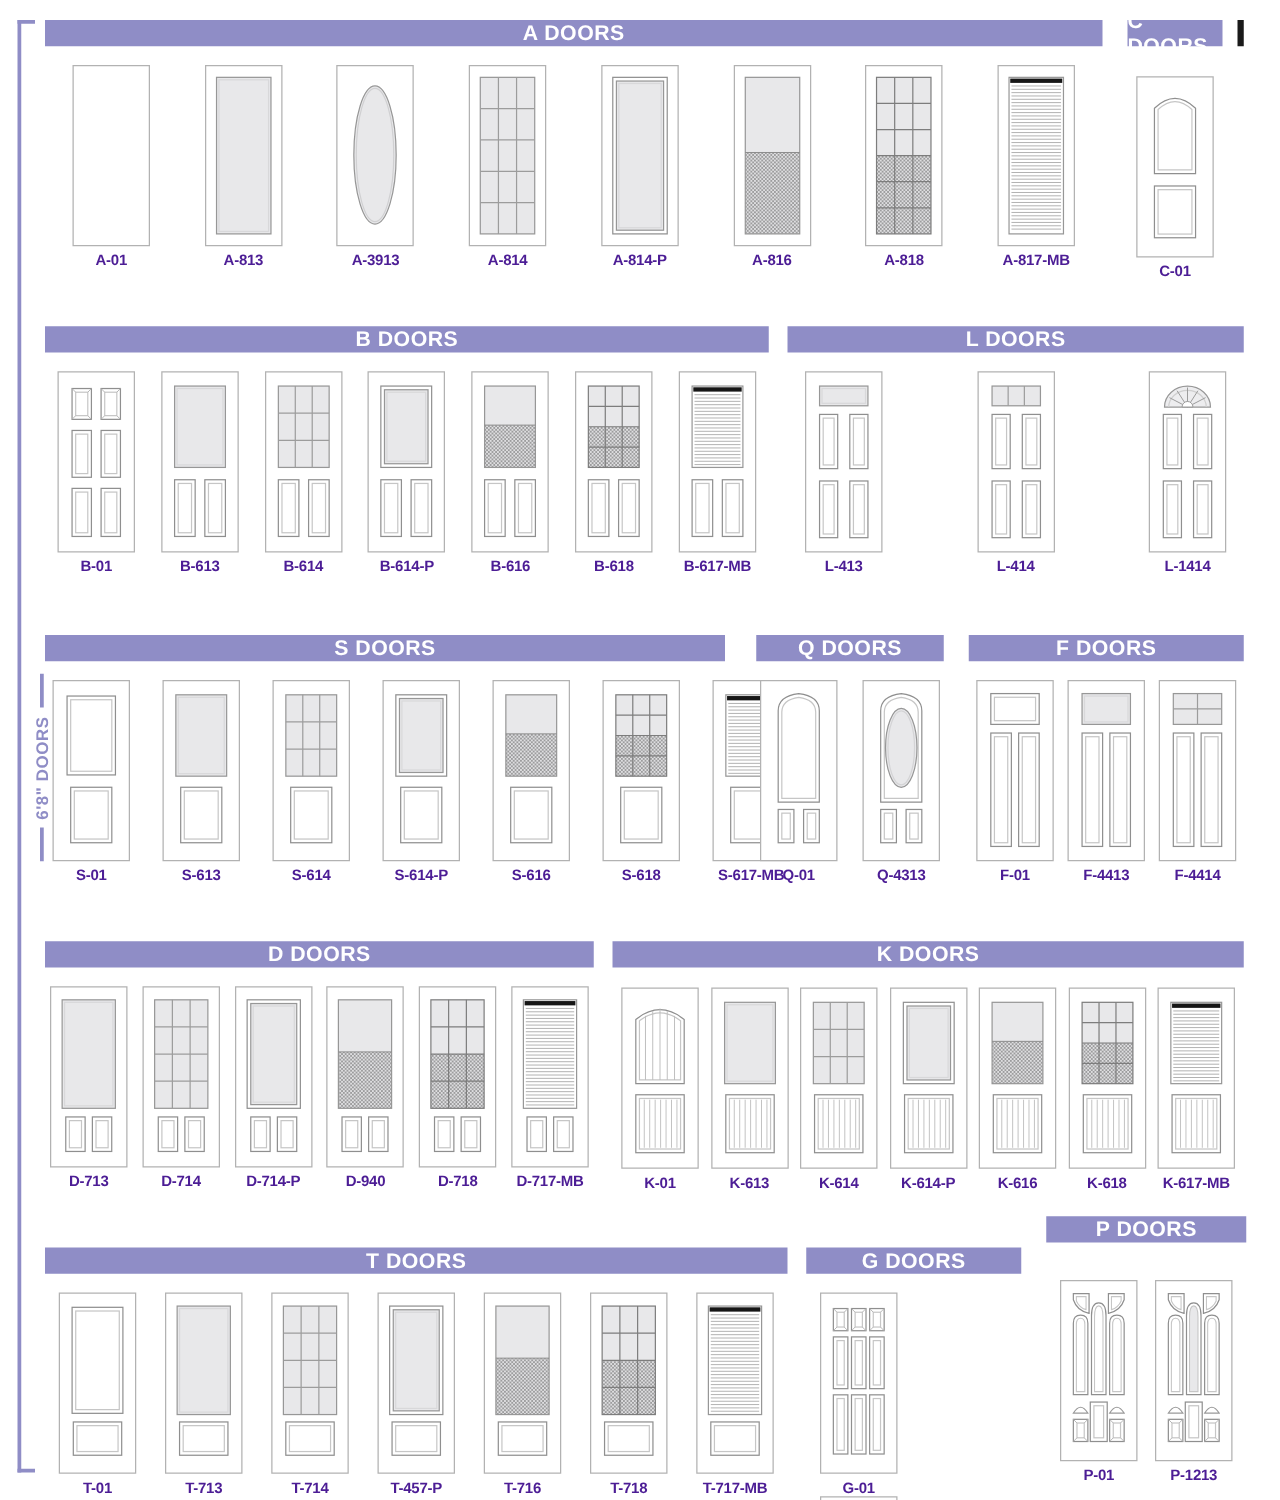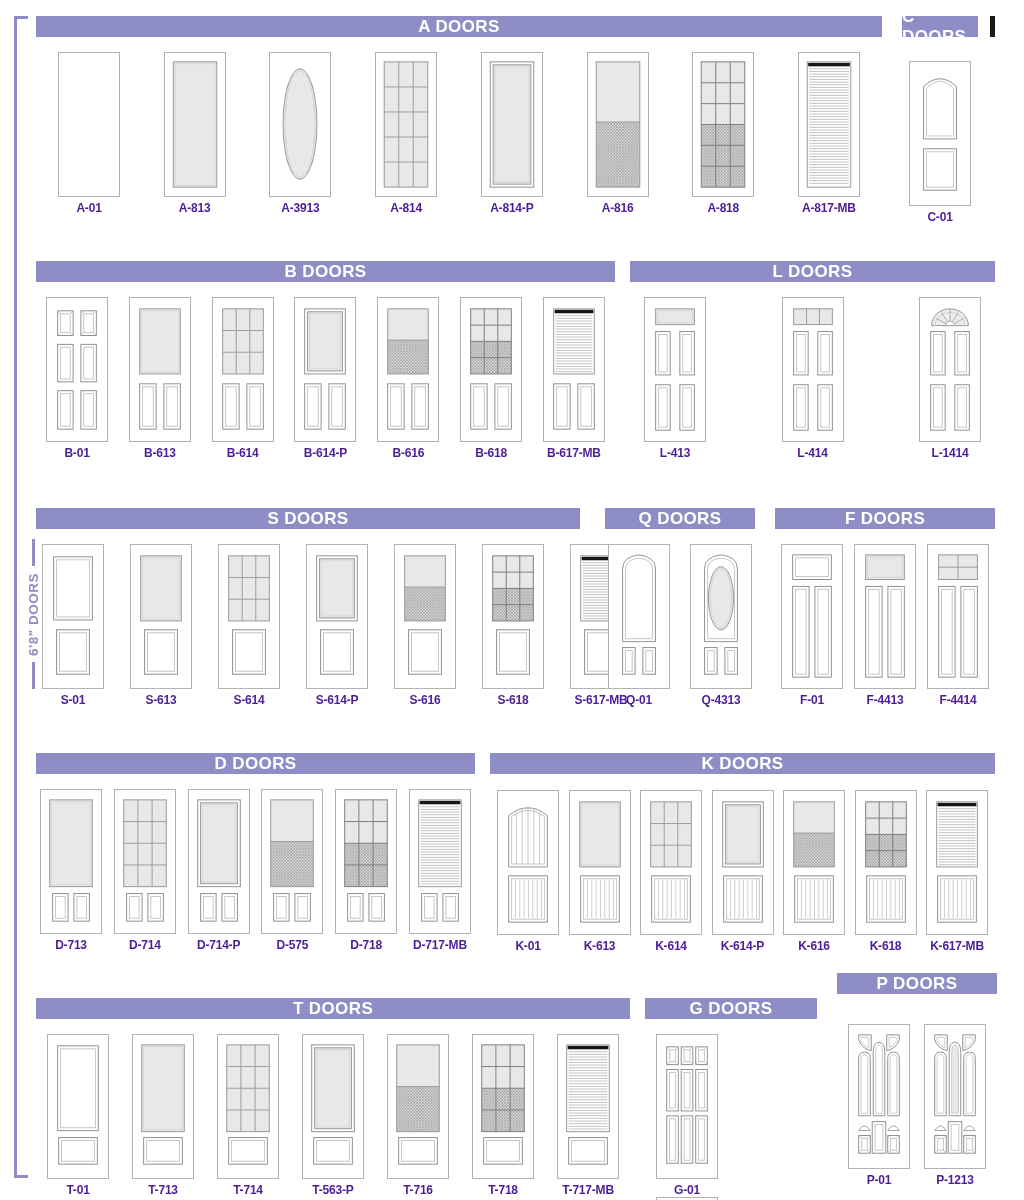--- a/index.html
+++ b/index.html
@@ -853,21 +853,21 @@
                 <rect x="9" y="10" width="44" height="42.239999999999995" fill="#e8e8ea"></rect>
                 <rect x="9" y="52.239999999999995" width="44" height="45.760000000000005" fill="url(#h7-3)"></rect>
                 <rect x="9" y="10" width="44" height="88" fill="none" stroke="#979797" stroke-width="1"></rect>
                 <line x1="9" y1="52.239999999999995" x2="53" y2="52.239999999999995" stroke="#8a8a8a" stroke-width="0.8"></line>
                 <rect x="12" y="105" width="16" height="28" fill="none" stroke="#8f8f8f" stroke-width="1"></rect>
                 <rect x="15" y="108" width="10" height="22" fill="none" stroke="#c6c6c6" stroke-width="1"></rect>
                 <rect x="34" y="105" width="16" height="28" fill="none" stroke="#8f8f8f" stroke-width="1"></rect>
                 <rect x="37" y="108" width="10" height="22" fill="none" stroke="#c6c6c6" stroke-width="1"></rect>
               </svg>
             </div>
-            <div class="dlabel">D-575</div>
+            <div class="dlabel">D-940</div>
           </div>
           <div class="card">
             <div class="doorbox">
               <svg xmlns="http://www.w3.org/2000/svg" width="60" height="143" viewBox="0 0 62 145" preserveAspectRatio="none">
                 <defs>
                   <pattern id="h7-4" width="3" height="3" patternUnits="userSpaceOnUse">
                     <rect width="3" height="3" fill="#dedee0"></rect>
                     <path d="M0 3L3 0M0 0L3 3" stroke="#838383" stroke-width="0.55"></path>
                   </pattern>
                 </defs>
@@ -1217,21 +1217,21 @@
                     <path d="M0 3L3 0M0 0L3 3" stroke="#838383" stroke-width="0.55"></path>
                   </pattern>
                 </defs>
                 <rect x="9" y="10" width="44" height="88" fill="none" stroke="#909090" stroke-width="1"></rect>
                 <rect x="12" y="13" width="38" height="82" fill="#e8e8ea" stroke="#979797" stroke-width="1"></rect>
                 <rect x="14" y="15" width="34" height="78" fill="none" stroke="#d8d8da" stroke-width="1"></rect>
                 <rect x="11" y="104" width="40" height="27" fill="none" stroke="#8f8f8f" stroke-width="1"></rect>
                 <rect x="14" y="107" width="34" height="21" fill="none" stroke="#c6c6c6" stroke-width="1"></rect>
               </svg>
             </div>
-            <div class="dlabel">T-563-P</div>
+            <div class="dlabel">T-457-P</div>
           </div>
           <div class="card">
             <div class="doorbox">
               <svg xmlns="http://www.w3.org/2000/svg" width="60" height="143" viewBox="0 0 62 145" preserveAspectRatio="none">
                 <defs>
                   <pattern id="h9-4" width="3" height="3" patternUnits="userSpaceOnUse">
                     <rect width="3" height="3" fill="#dedee0"></rect>
                     <path d="M0 3L3 0M0 0L3 3" stroke="#838383" stroke-width="0.55"></path>
                   </pattern>
                 </defs>

